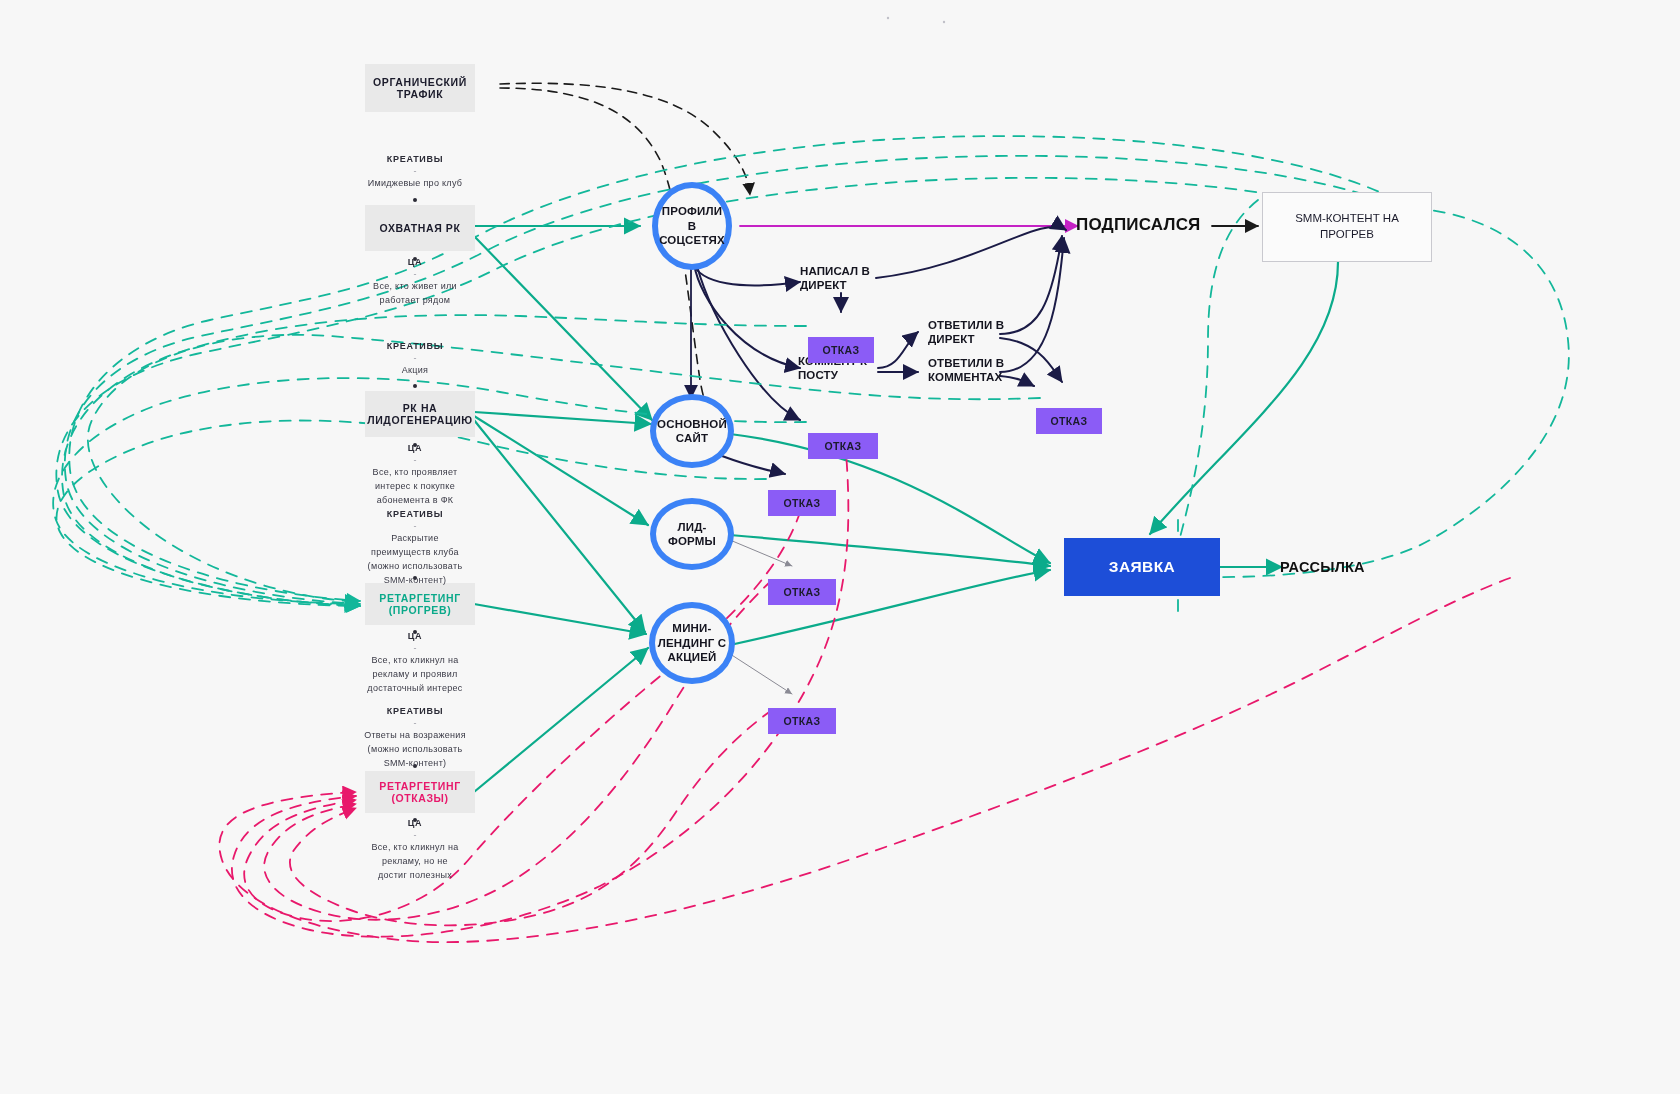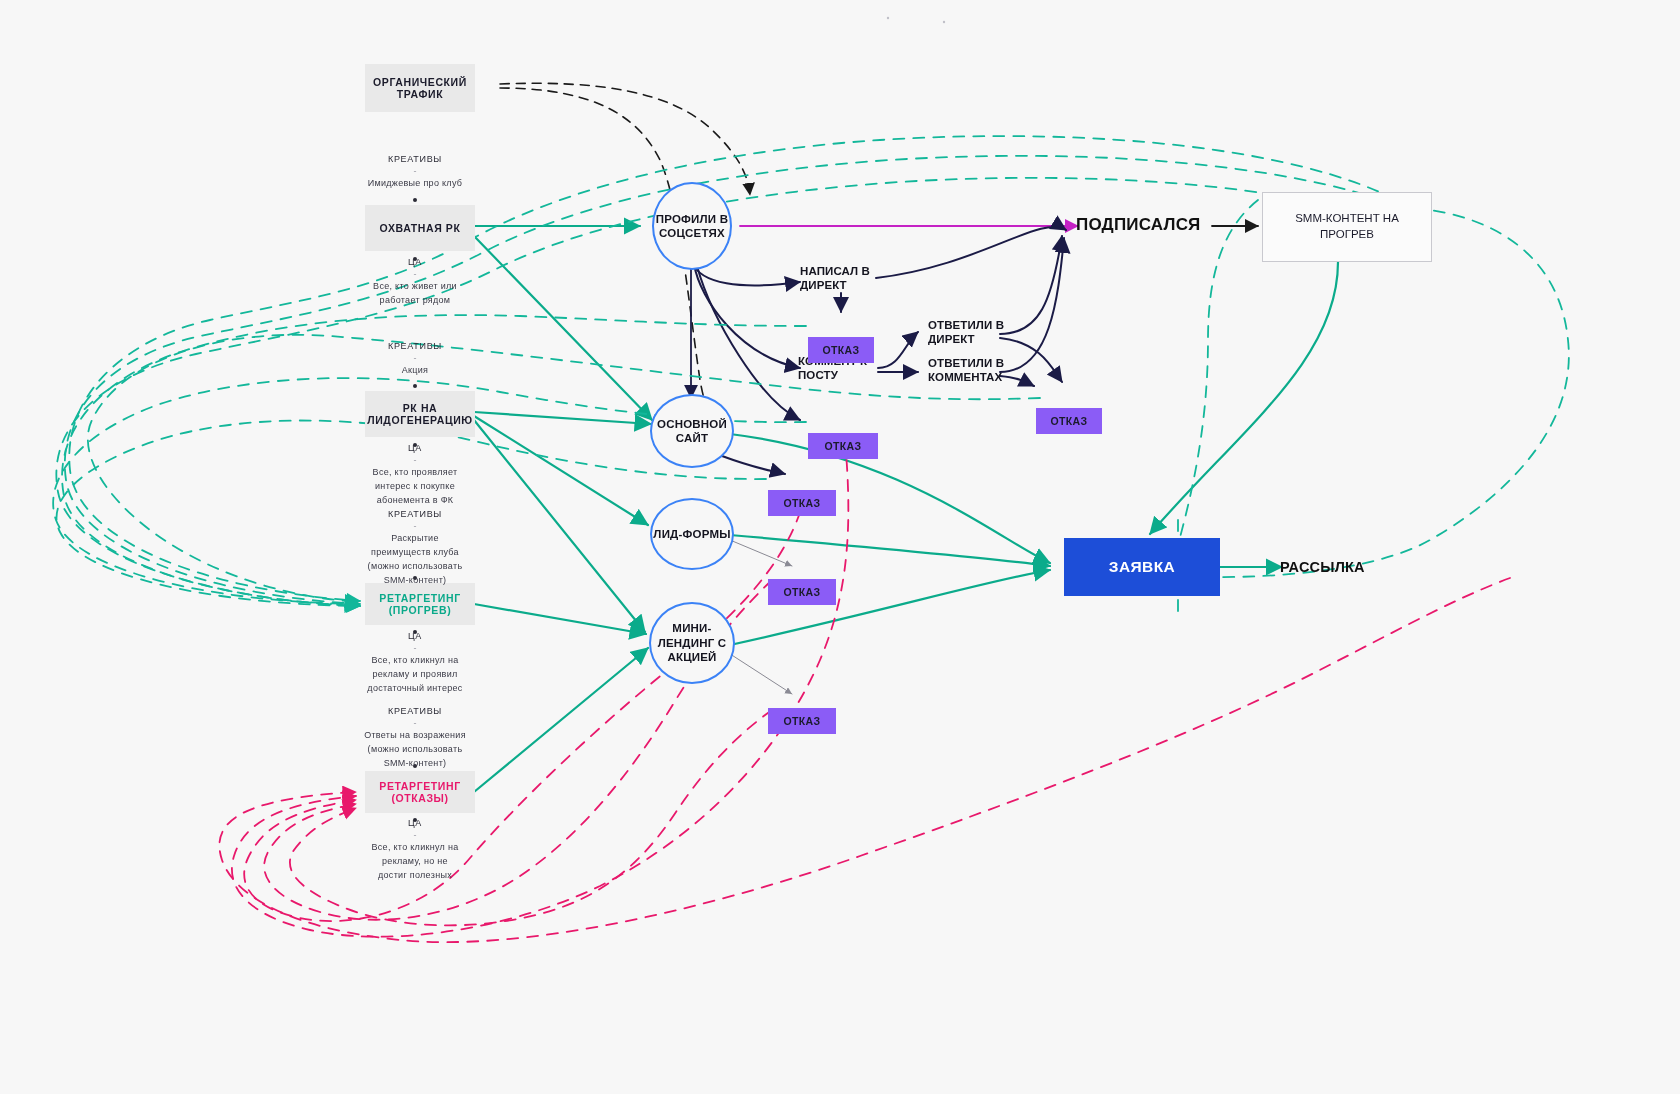--- a/index.html
+++ b/index.html
@@ -9,27 +9,27 @@
   .node{position:absolute;box-sizing:border-box;}
 
   
   .srcbox{background:#e9e9e9;display:flex;align-items:center;justify-content:center;
           font-size:10.5px;font-weight:700;letter-spacing:.6px;color:#1b1b2b;text-align:center;}
   .srcbox.teal{color:#0aa98a;}
   .srcbox.pink{color:#e8186b;}
 
   
   .anno{position:absolute;text-align:center;font-size:9px;color:#3a3a46;line-height:1.55;width:190px;}
-  .anno .cap{font-weight:400;letter-spacing:.7px;font-size:9px;color:#2b2b36;}
+  .anno .cap{font-weight:700;letter-spacing:.7px;font-size:9px;color:#2b2b36;}
   .anno .dash{display:block;color:#9a9aa4;line-height:1.1;font-size:9px;}
   .anno .body{letter-spacing:.3px;}
   .dot{position:absolute;width:4px;height:4px;border-radius:50%;background:#2b2b36;}
 
   
-  .circ{border:2px solid #3b82f6;border-radius:50%;background:#f7f7f7;
+  .circ{border:6px solid #3b82f6;border-radius:50%;background:#f7f7f7;
         display:flex;align-items:center;justify-content:center;text-align:center;
         font-size:11.5px;font-weight:700;color:#14141f;line-height:1.25;letter-spacing:.2px;}
 
   
   .otkaz{background:#8b5cf6;display:flex;align-items:center;justify-content:center;
          font-size:10.5px;font-weight:700;color:#1b1b2b;letter-spacing:.4px;margin-top:24px;}
 
   
   .plabel{position:absolute;font-size:11.5px;font-weight:700;
           color:#14141f;line-height:1.25;letter-spacing:.1px;}

